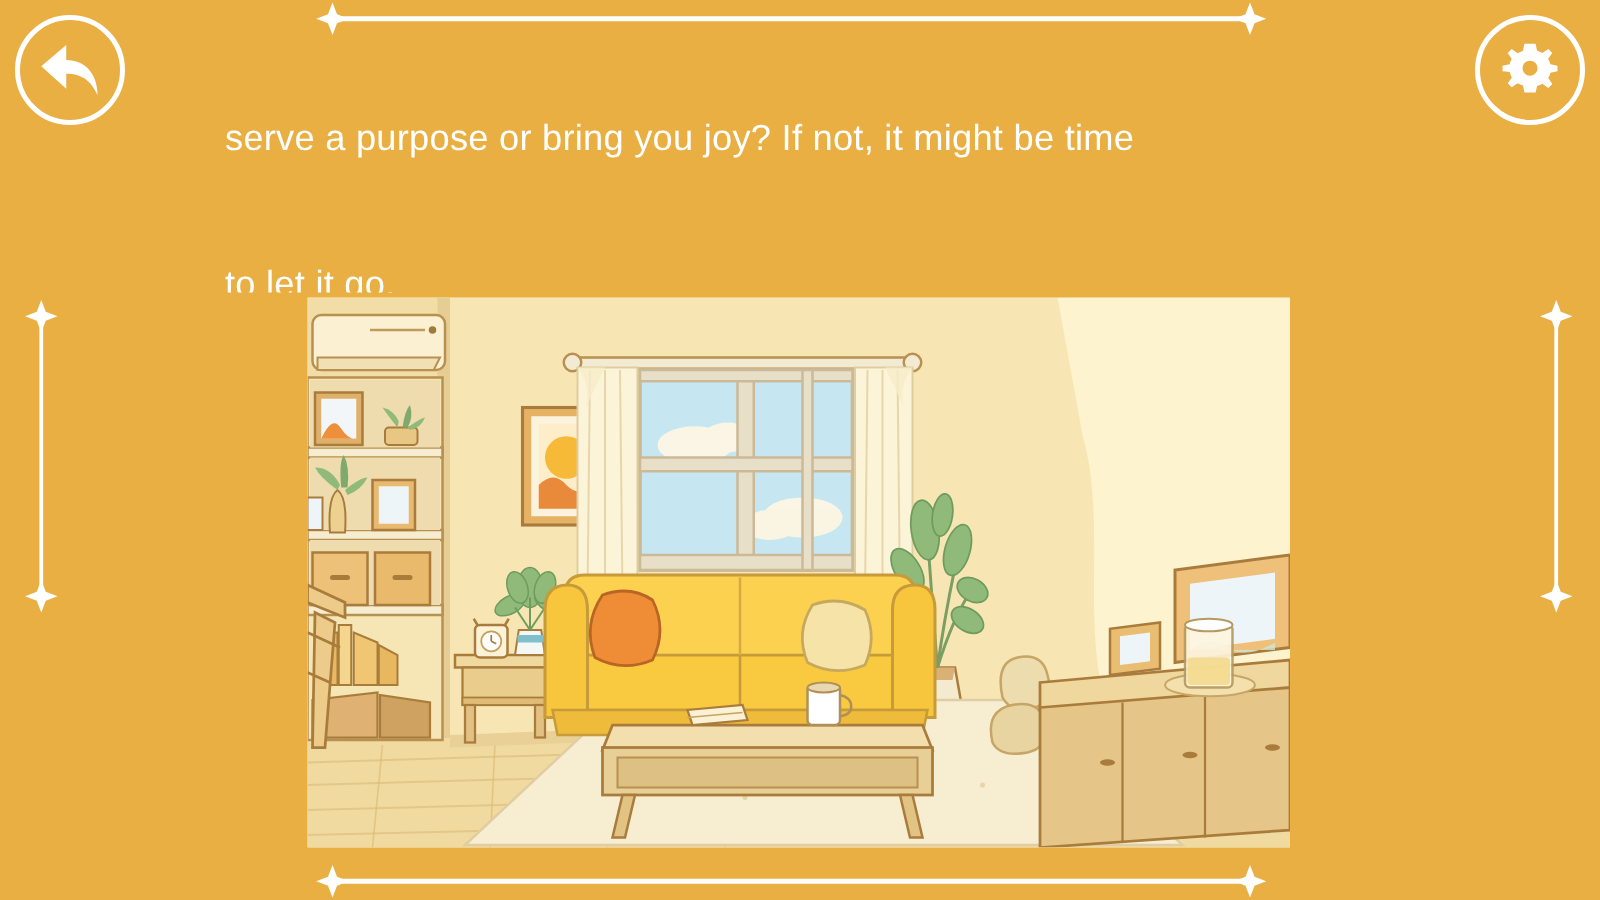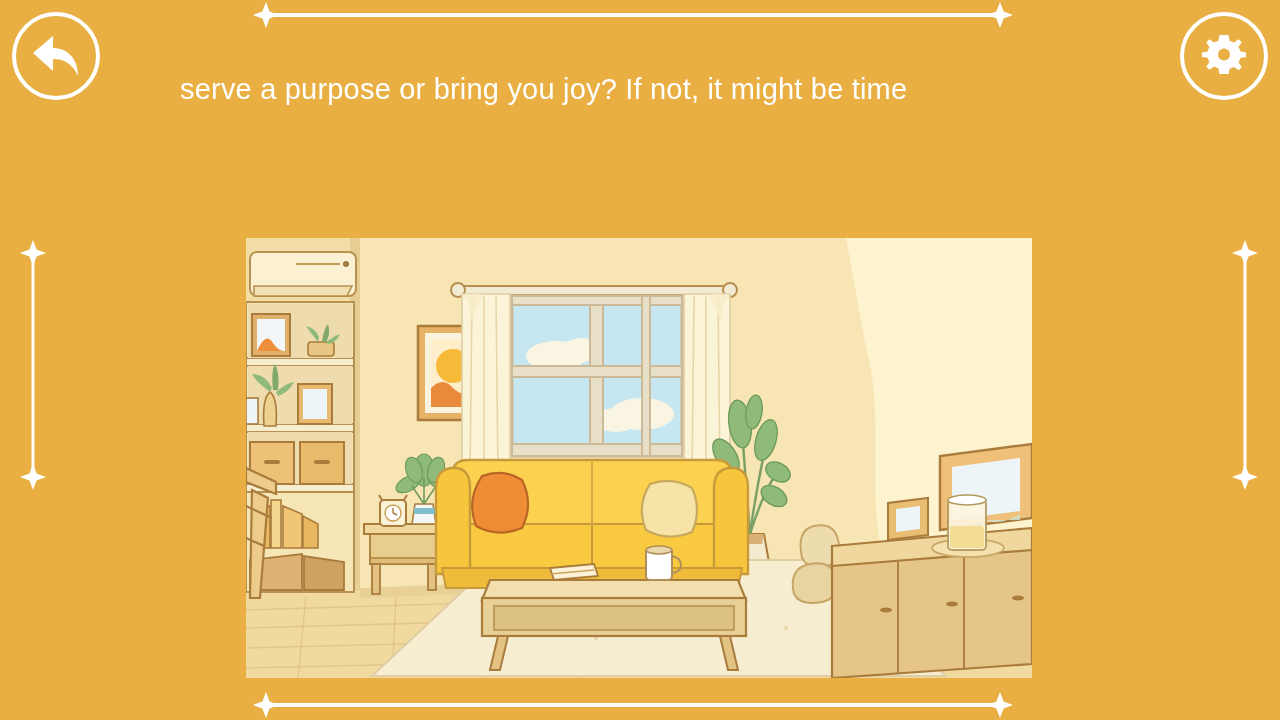--- a/index.html
+++ b/index.html
@@ -41,21 +41,21 @@
   .deco svg { display: block; overflow: visible; }
   #deco-top    { left: 248px;  top: 2px; }
   #deco-bottom { left: 248px;  top: 692px; }
   #deco-left   { left: 20px;   top: 240px; }
   #deco-right  { left: 1232px; top: 240px; }
 
   
   #narration {
     position: absolute;
     left: 180px;
-    top: 12px;
+    top: 34px;
     width: 900px;
     height: 200px;
     overflow: hidden;
     color: #ffffff;
     font-size: 29px;
     line-height: 39px;
     letter-spacing: 0.2px;
     font-weight: 400;
     white-space: pre-wrap;
   }
@@ -123,20 +123,21 @@
   <div class="deco" id="deco-right">
     <svg width="26" height="250" viewBox="0 0 26 250">
       <line x1="13" y1="16" x2="13" y2="234" stroke="#ffffff" stroke-width="3"></line>
       <path d="M13 0 l3.6 9.4 l9.4 3.6 l-9.4 3.6 l-3.6 9.4 l-3.6-9.4 l-9.4-3.6 l9.4-3.6 Z" fill="#ffffff"></path>
       <path d="M13 224 l3.6 9.4 l9.4 3.6 l-9.4 3.6 l-3.6 9.4 l-3.6-9.4 l-9.4-3.6 l9.4-3.6 Z" fill="#ffffff"></path>
     </svg>
   </div>
 
   <div id="narration">
     <span class="line clipped">serve a purpose or bring you joy? If not, it might be time</span>
+    <span class="line">to let it go.</span>
     
     
     
   </div>
 
   <div id="illustration-frame">
     <svg width="786" height="440" viewBox="0 0 786 440">
       <defs>
         <linearGradient id="lightPool" x1="0" y1="0" x2="0" y2="1">
           <stop offset="0" stop-color="#fdf4d4" stop-opacity="0.95"></stop>

